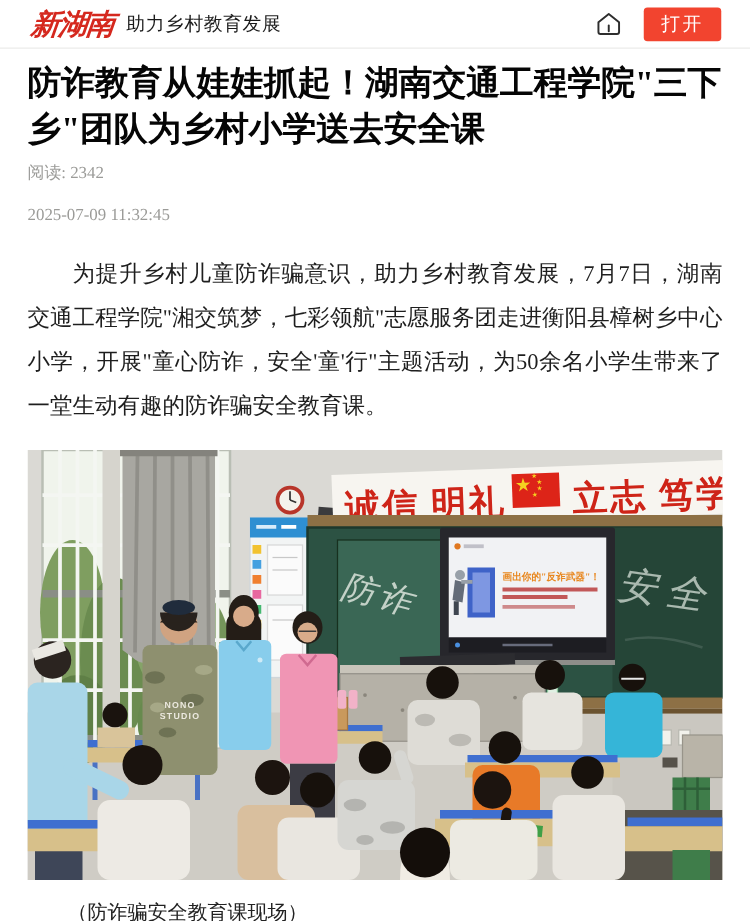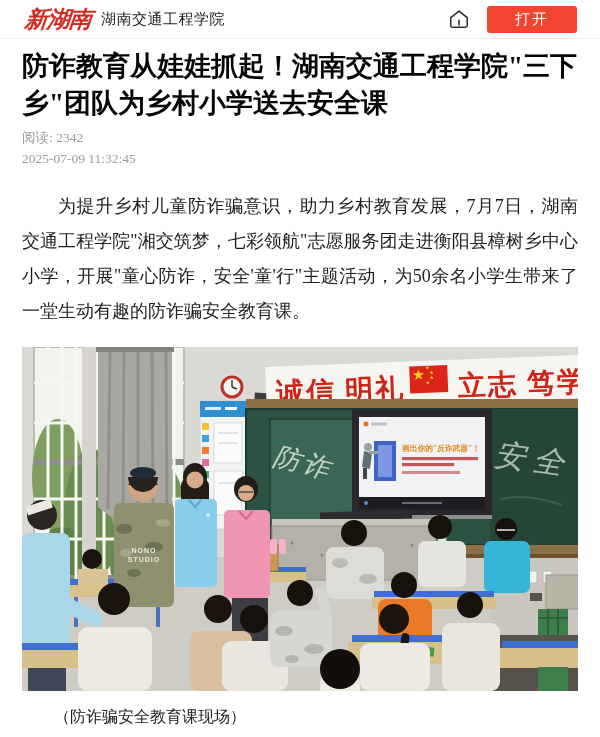--- a/index.html
+++ b/index.html
@@ -6,43 +6,43 @@
   .page{width:600px;height:737px;overflow:hidden;background:#fff;
         font-family:"Liberation Serif","DejaVu Serif",serif;color:#111;}
   
   .header{height:39px;display:flex;align-items:center;padding:0 23px 0 25px;
           border-bottom:1px solid #ececea;box-sizing:border-box;}
   .logo{font-size:23px;font-weight:bold;font-style:italic;color:#d5281e;
         transform:skewX(-6deg);letter-spacing:-1px;white-space:nowrap;}
   .brand{margin-left:10px;font-size:15px;color:#1b1b1b;letter-spacing:.5px;}
   .header-right{margin-left:auto;display:flex;align-items:center;gap:17px;}
   .home-btn{width:22px;height:22px;display:flex;align-items:center;justify-content:center;cursor:pointer;}
-  .open-btn{width:90px;height:27px;background:#f2442f;color:#fff;font-size:15px;
+  .open-btn{width:62px;height:27px;background:#f2442f;color:#fff;font-size:15px;
             display:flex;align-items:center;justify-content:center;border-radius:3px;
             font-family:"Liberation Sans",sans-serif;cursor:pointer;letter-spacing:2px;}
   
   .content{padding:0 22px;}
   .title{margin:9px 0 0;font-size:27px;line-height:37px;font-weight:bold;color:#050505;}
   .meta-row{margin-top:7px;display:flex;justify-content:space-between;
             font-size:13.5px;line-height:17px;color:#9b9b98;}
-  .date{margin-top:4px;font-size:13.5px;line-height:17px;color:#9b9b98;}
+  .date{margin-top:17px;font-size:13.5px;line-height:17px;color:#9b9b98;}
   .body-text{margin-top:22px;font-size:18px;line-height:35px;color:#1e1e1e;
              text-indent:2em;text-align:justify;}
   .figure{margin-top:10px;width:556px;height:344px;}
   .figure svg{display:block;}
   .caption{margin-top:16px;font-size:16px;color:#222;text-indent:2em;}
 </style>
 </head>
 <body>
 
 <div class="page">
 
   <div class="header">
     <span class="logo">新湖南</span>
-    <span class="brand">湖南交通工程学院</span>
+    <span class="brand">助力乡村教育发展</span>
     <span class="header-right">
       <span class="home-btn">
         <svg width="22" height="22" viewBox="0 0 24 24">
           <path d="M12 3.4 L21 10.6 L21 19.2 Q21 21 19.2 21 L4.8 21 Q3 21 3 19.2 L3 10.6 Z" fill="none" stroke="#2e2e2e" stroke-width="1.7" stroke-linejoin="round"></path>
           <path d="M12 13.5 L12 18.5" stroke="#2e2e2e" stroke-width="1.7" stroke-linecap="round"></path>
         </svg>
       </span>
       <span class="open-btn">打开</span>
     </span>
   </div>

